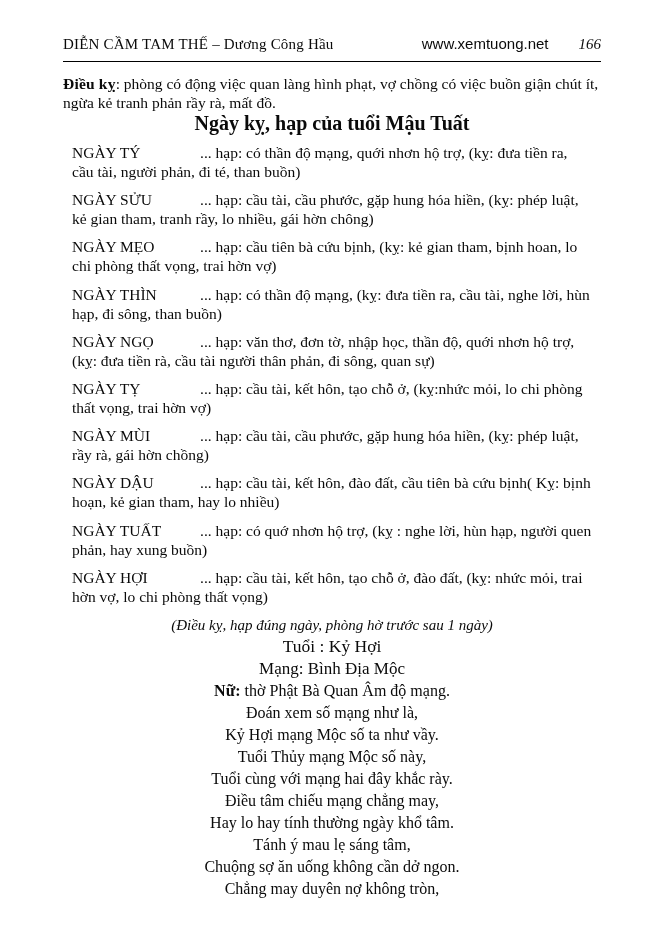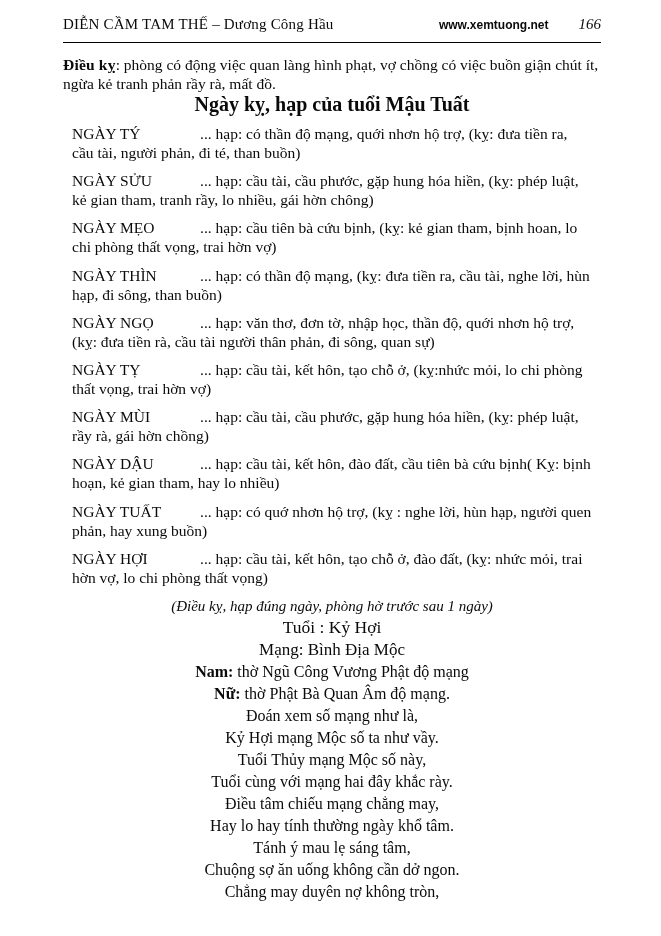--- a/index.html
+++ b/index.html
@@ -5,30 +5,30 @@
   html,body{margin:0;padding:0;}
   body{
     width:661px;height:936px;
     background:#ffffff;color:#0a0a0a;
     font-family:"Liberation Serif","DejaVu Serif",serif;
     overflow:hidden;
   }
   .page{
     box-sizing:border-box;
     width:661px;height:936px;
-    padding:14px 60px 0 63px;
+    padding:34px 60px 0 63px;
   }
   
   .hdr{
     display:flex;justify-content:space-between;align-items:baseline;
     font-size:15px;line-height:20px;white-space:nowrap;
   }
   .hdr-left{font-family:"Liberation Serif","DejaVu Serif",serif;letter-spacing:.2px;}
   .hdr-right{display:flex;gap:30px;align-items:baseline;}
-  .hdr-site{font-family:"Liberation Sans","DejaVu Sans",sans-serif;font-size:12px;font-weight:bold;}
+  .hdr-site{font-family:"Liberation Sans","DejaVu Sans",sans-serif;font-size:15px;}
   .hdr-page{font-size:15px;font-style:italic;}
   .rule{border:0;border-top:1.6px solid #000;margin:7px 0 0 0;}
   
   .intro{margin:12px 0 0 0;font-size:15.5px;line-height:19px;text-align:left;}
   .intro b{letter-spacing:.2px;}
   
   .sec-title{margin:1px 0 0 0;font-size:20px;line-height:21px;font-weight:bold;text-align:center;}
   
   .days{margin:0;}
   .entry{margin:9px;font-size:15.5px;line-height:19.1px;text-align:left;}
@@ -68,21 +68,20 @@
     <p class="entry"><span class="day-name">NGÀY MÙI</span><span>...  hạp: cầu tài, cầu phước, gặp hung hóa hiền, (kỵ: phép luật, rầy rà, gái hờn chồng)</span></p>
     <p class="entry"><span class="day-name">NGÀY DẬU</span><span>...  hạp: cầu tài, kết hôn, đào đất, cầu tiên bà cứu bịnh( Kỵ: bịnh hoạn, kẻ gian tham, hay lo nhiều)</span></p>
     <p class="entry"><span class="day-name">NGÀY TUẤT</span><span>...  hạp: có quớ nhơn hộ trợ, (kỵ : nghe lời, hùn hạp, người quen phản, hay xung buồn)</span></p>
     <p class="entry"><span class="day-name">NGÀY HỢI</span><span>...  hạp: cầu tài, kết hôn, tạo chỗ ở, đào đất, (kỵ: nhức mỏi, trai hờn vợ, lo chi phòng thất vọng)</span></p>
   </div>
 
   <p class="note">(Điều kỵ, hạp đúng ngày, phòng hờ trước sau 1 ngày)</p>
 
   <p class="age-title">Tuổi : Kỷ Hợi</p>
   <p class="mang">Mạng: Bình Địa Mộc</p>
-  <p class="faith-line"><b>Nam:</b><span> thờ Ngũ Công Vương Phật độ mạng</span></p>
   <p class="faith-line"><b>Nữ:</b><span> thờ Phật Bà Quan Âm độ mạng.</span></p>
 
   <div>
     <p class="poem-line">Đoán xem số mạng như là,</p>
     <p class="poem-line">Kỷ Hợi mạng Mộc số ta như vầy.</p>
     <p class="poem-line">Tuổi Thủy mạng Mộc số này,</p>
     <p class="poem-line">Tuổi cùng với mạng hai đây khắc rày.</p>
     <p class="poem-line">Điều tâm chiếu mạng chẳng may,</p>
     <p class="poem-line">Hay lo hay tính thường ngày khổ tâm.</p>
     <p class="poem-line">Tánh ý mau lẹ sáng tâm,</p>

